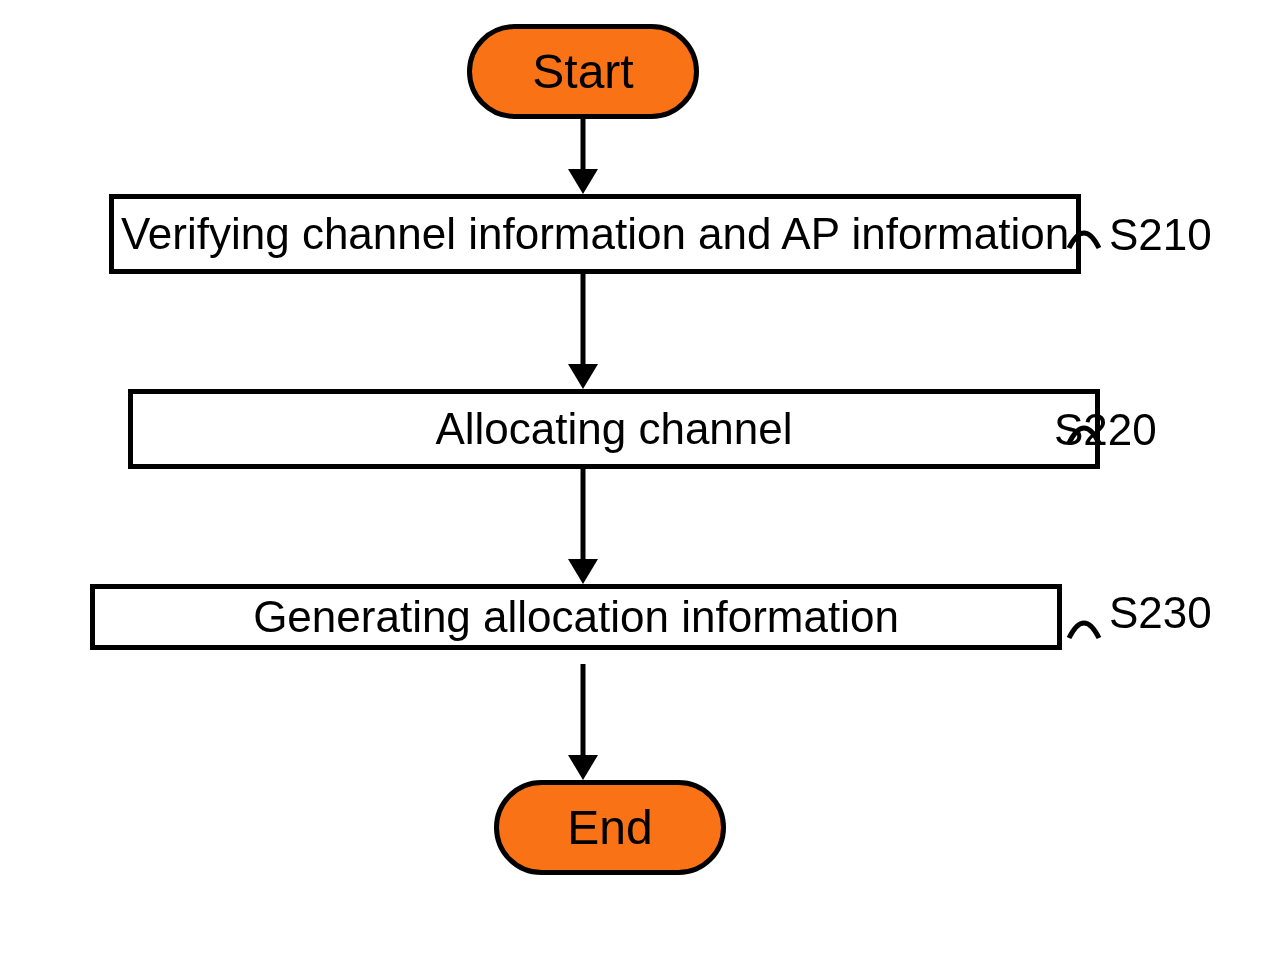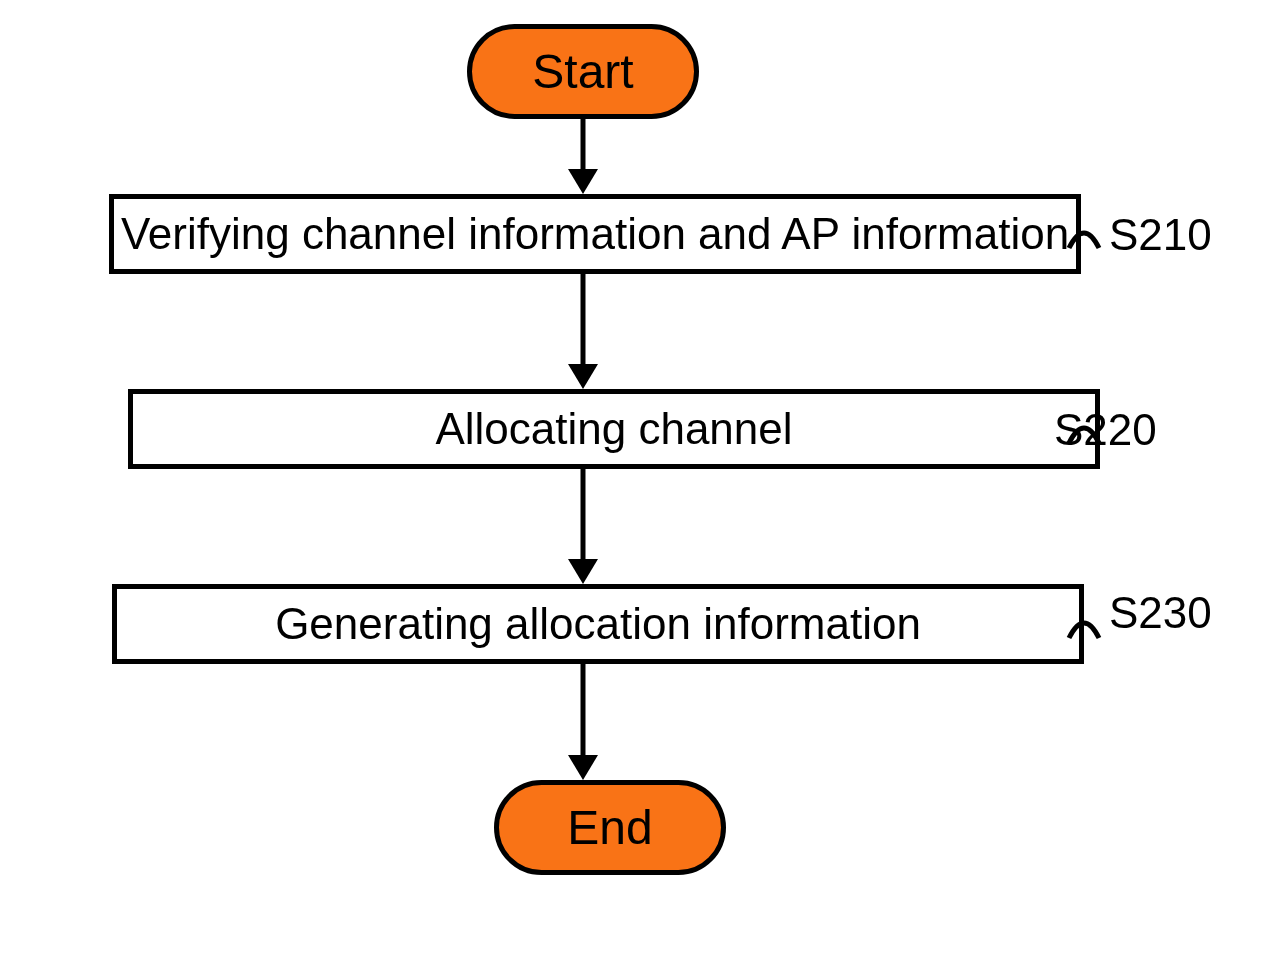--- a/index.html
+++ b/index.html
@@ -75,21 +75,21 @@
 <svg class="arrow" style="left:1069px; top:413px;" width="30" height="30">
   <path d="M0 30 Q15 0 30 30" stroke="#000" stroke-width="5" fill="none"></path>
 </svg>
 <div class="label" style="left:1054px; top:405px;">S220</div>
 
 <svg class="arrow" style="left:578px; top:469px; width:10px; height:115px;">
   <line x1="5" y1="0" x2="5" y2="100" stroke="#000" stroke-width="5"></line>
   <polygon points="5,115 -10,90 20,90" fill="#000"></polygon>
 </svg>
 
-<div class="process" style="left:112px; top:584px; width:972px; height:80px;">
+<div class="process" style="left:90px; top:584px; width:972px; height:66px;">
   <span>Generating allocation information</span>
 </div>
 <svg class="arrow" style="left:1069px; top:608px;" width="30" height="30">
   <path d="M0 30 Q15 0 30 30" stroke="#000" stroke-width="5" fill="none"></path>
 </svg>
 <div class="label" style="left:1109px; top:588px;">S230</div>
 
 <svg class="arrow" style="left:578px; top:664px; width:10px; height:116px;">
   <line x1="5" y1="0" x2="5" y2="101" stroke="#000" stroke-width="5"></line>
   <polygon points="5,116 -10,91 20,91" fill="#000"></polygon>

